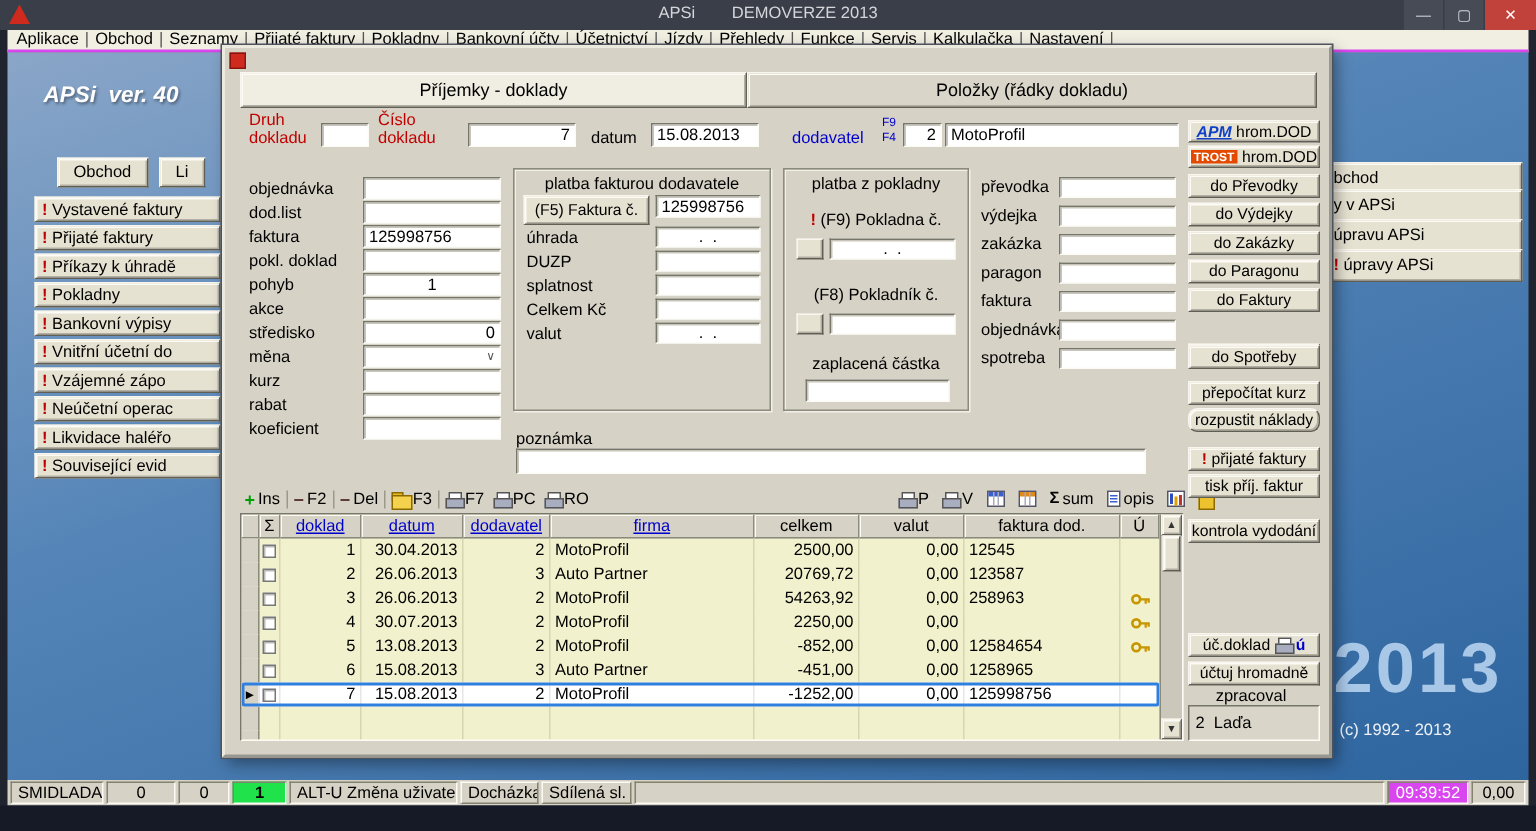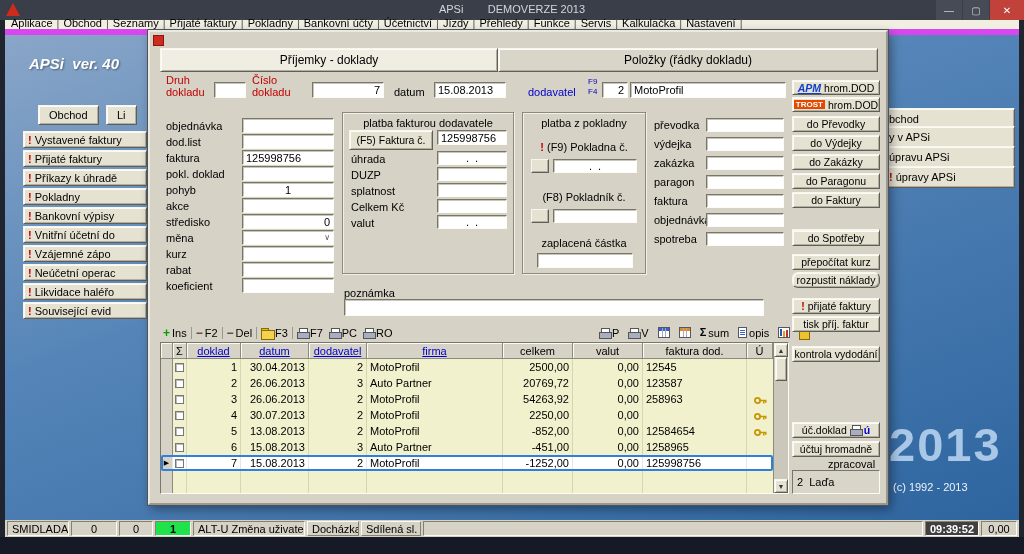--- a/index.html
+++ b/index.html
@@ -7,21 +7,21 @@
 
 
 .titlebar{position:absolute;left:0;top:0;width:100%;height:20px;background:#3a3e48}
 .app-logo{position:absolute;left:6px;top:3px;width:0;height:0;border-left:7px solid transparent;border-right:7px solid transparent;border-bottom:13px solid #cf2a1e}
 .title-text{position:absolute;left:0;right:0;top:3px;text-align:center;color:#d4d6da;font-size:11px;white-space:pre}
 .win-controls{position:absolute;right:0;top:0;height:20px;display:flex}
 .win-btn{width:26px;height:20px;display:flex;align-items:center;justify-content:center;color:#cfd2d8;font-size:10px;background:#474b56;margin-left:1px}
 .win-btn.close{width:34px;background:#c1423a;color:#fff}
 
 
-.menubar{position:absolute;left:5px;top:20px;width:1014px;height:15px;background:#f1efe2;display:flex;align-items:flex-end;padding:0 4px;border-bottom:6px solid #d946ef}
+.menubar{position:absolute;left:5px;top:20px;width:1014px;height:15px;background:#f1efe2;display:flex;align-items:flex-start;padding:0 4px;border-bottom:2px solid #d946ef}
 .menu-item{padding:0 2px;cursor:default}
 .menu-sep{color:#555;padding:0 2px}
 
 
 .desktop{position:absolute;left:5px;top:35px;width:1014px;height:485px;background:linear-gradient(160deg,#8aa6c8 0%,#5585b8 40%,#2e659f 100%)}
 .version-text{position:absolute;left:24px;top:20px;color:#fff;font-size:15px;font-weight:bold;font-style:italic;text-shadow:1px 1px 2px rgba(0,0,0,.4);white-space:pre}
 .btn3d{background:#e6e2d2;border:1px solid;border-color:#f8f6ee #5f5f55 #5f5f55 #f8f6ee;box-shadow:inset 1px 1px 0 #fcfbf6,inset -1px -1px 0 #b2afa2;font-size:11px;cursor:default;display:flex;align-items:center;justify-content:center}
 .desk-tab{position:absolute;top:70px;height:20px;padding:0 10px;font-size:11px}
 .desk-tab.first{left:33px}
 .desk-tab.second{left:101px}
@@ -31,21 +31,21 @@
 .frag-btn{position:absolute;left:878px;width:132px;height:22px;justify-content:flex-start;padding:0 5px;white-space:nowrap}
 .big-year{position:absolute;left:884px;top:382px;font-size:47px;font-weight:bold;color:#a9c8e8;letter-spacing:2px}
 .copyright{position:absolute;left:888px;top:446px;color:#eef2f8;font-size:11px}
 
 
 .statusbar{position:absolute;left:5px;top:520px;width:1014px;height:17px;background:#d6d2c6;display:flex;gap:2px;padding:1px 2px;align-items:stretch}
 .seg{border:1px solid;border-color:#82826f #fbfaf4 #fbfaf4 #82826f;display:flex;align-items:center;padding:0 4px;font-size:11px;white-space:pre;overflow:hidden}
 .seg.raised{border-color:#fbfaf4 #82826f #82826f #fbfaf4}
 .seg.center{justify-content:center}
 .seg.green{background:#20e24a;justify-content:center;font-weight:bold}
-.seg.time{background:#404040;color:#fff;font-weight:bold;justify-content:center}
+.seg.time{background:#d946ef;color:#fff;font-weight:normal;justify-content:center}
 .seg.fill{flex:1}
 .bottom-strip{position:absolute;left:0;top:537px;width:1024px;height:17px;background:#151a26}
 
 
 .dialog{position:absolute;left:148px;top:30px;width:740px;height:475px;background:#d6d2c6;border:2px outset #eceadf;box-shadow:0 0 0 1px #4e525c,3px 4px 10px rgba(0,0,0,.4);z-index:10}
 .dlg-icon{position:absolute;left:3px;top:3px;width:11px;height:11px;background:#cf2a1e;border:1px solid #8a1410}
 .dlg-tab{position:absolute;top:16px;height:24px;display:flex;align-items:center;justify-content:center;font-size:12px;border:1px solid;border-color:#f8f6ee #5f5f55 #5f5f55 #f8f6ee;box-shadow:inset 1px 1px 0 #fcfbf6,inset -1px -1px 0 #b2afa2}
 .dlg-tab.one{left:10px;width:338px;background:#f0ede2}
 .dlg-tab.two{left:348px;width:380px;background:#d9d5c9}
 .lbl{position:absolute;font-size:11px;line-height:12px;white-space:nowrap}
@@ -58,21 +58,21 @@
 .inp.center{justify-content:center}
 .combo-arrow{margin-left:auto;font-size:8px;color:#555}
 .gbox{position:absolute;border:1px solid #8b8b7d;box-shadow:inset 1px 1px 0 #f2f0e8,1px 1px 0 #f2f0e8}
 .gtitle{position:absolute;left:0;right:0;top:4px;text-align:center;font-size:11px;white-space:nowrap}
 .glabel{position:absolute;left:0;right:0;text-align:center;font-size:11px;white-space:nowrap}
 .mini-btn{position:absolute;width:18px;height:14px;background:#e6e2d2;border:1px solid;border-color:#f8f6ee #5f5f55 #5f5f55 #f8f6ee;box-shadow:inset -1px -1px 0 #b2afa2}
 .rbtn{position:absolute;left:642px;width:88px;height:16px;font-size:10.5px;white-space:nowrap}
 .apm{color:#1040c8;font-weight:bold;font-style:italic;text-decoration:underline;margin-right:3px}
 .trost{background:#e34a00;color:#fff;font-weight:bold;font-size:8px;padding:0 2px;margin-right:3px}
 .uc-u{color:#0000cc;font-weight:bold}
-.zprac-label{position:absolute;left:678px;width:88px;text-align:left;font-size:11px}
+.zprac-label{position:absolute;left:640px;width:88px;text-align:center;font-size:11px}
 .zprac-box{position:absolute;left:642px;top:438px;width:88px;height:24px;background:#d9d5c9;border:1px solid;border-color:#76766a #fcfbf5 #fcfbf5 #76766a;display:flex;align-items:center;padding:0 4px;white-space:pre}
 
 
 .toolbar{position:absolute;left:10px;top:292px;width:628px;height:17px}
 .tb-left{position:absolute;left:0;top:0;height:17px;display:flex;align-items:center}
 .tb-right{position:absolute;left:436px;top:0;height:17px;display:flex;align-items:center;gap:3px}
 .tb-item{display:flex;align-items:center;gap:2px;padding:0 3px;font-size:11px;height:15px}
 .tb-sep{width:1px;height:12px;background:#9a9a8c;margin:0 1px}
 
 

